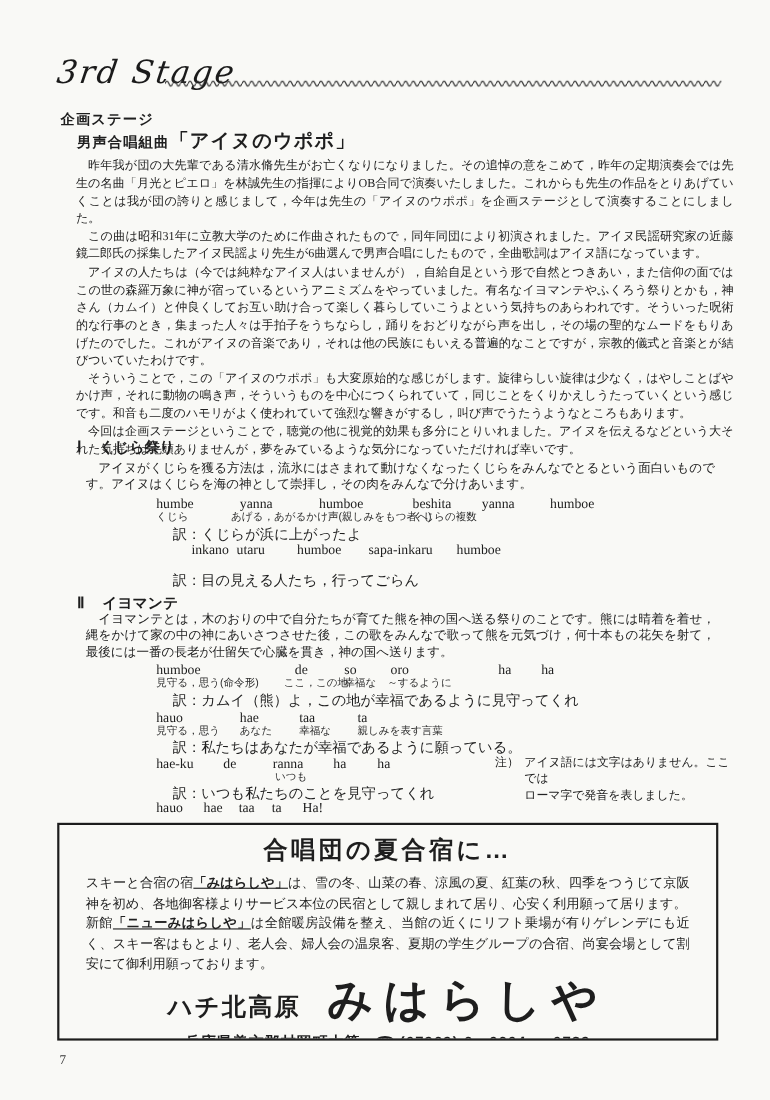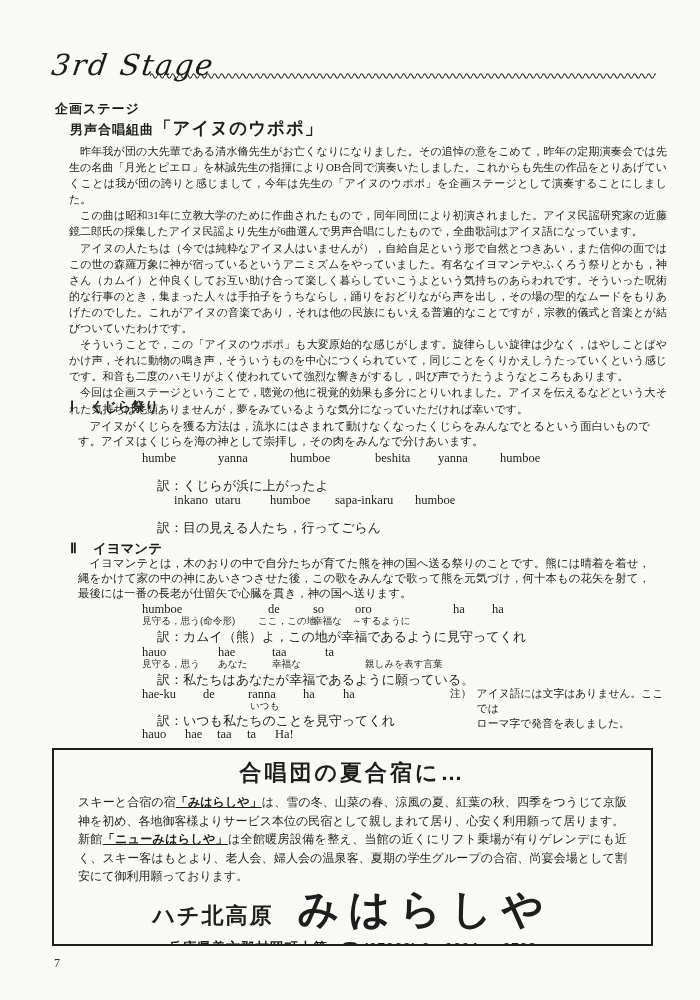--- a/index.html
+++ b/index.html
@@ -136,20 +136,25 @@
   <div class="sec-intro" style="top:419px">アイヌがくじらを獲る方法は，流氷にはさまれて動けなくなったくじらをみんなでとるという面白いものです。アイヌはくじらを海の神として崇拝し，その肉をみんなで分けあいます。</div>
 
   <div class="row words-row" style="top:451px">
       <span class="lw" style="left: 142px;">humbe</span>
       <span class="lw" style="left: 218px;">yanna</span>
       <span class="lw" style="left: 290px;">humboe</span>
       <span class="lw" style="left: 375px;">beshita</span>
       <span class="lw" style="left: 438px;">yanna</span>
       <span class="lw" style="left: 500px;">humboe</span>
     </div>
+  <div class="row gloss-row" style="top:464px">
+      <span class="lw" style="left: 142px;">くじら</span>
+      <span class="lw" style="left: 210px;">あげる，あがるかけ声(親しみをもつ者へ)</span>
+      <span class="lw" style="left: 375px;">くじらの複数</span>
+    </div>
   <div class="row trans-row" style="top:477px">
       <span class="trans">訳：くじらが浜に上がったよ</span>
     </div>
 
   <div class="row words-row" style="top:493px">
       <span class="lw" style="left: 142px; margin-left: 32px;">inkano</span>
       <span class="lw" style="left: 215px;">utaru</span>
       <span class="lw" style="left: 270px;">humboe</span>
       <span class="lw" style="left: 335px;">sapa-inkaru</span>
       <span class="lw" style="left: 415px;">humboe</span>
@@ -182,21 +187,21 @@
   <div class="row words-row" style="top:645px">
       <span class="lw" style="left: 142px;">hauo</span>
       <span class="lw" style="left: 218px;">hae</span>
       <span class="lw" style="left: 272px;">taa</span>
       <span class="lw" style="left: 325px;">ta</span>
     </div>
   <div class="row gloss-row" style="top:658px">
       <span class="lw" style="left: 142px;">見守る，思う</span>
       <span class="lw" style="left: 218px;">あなた</span>
       <span class="lw" style="left: 272px;">幸福な</span>
-      <span class="lw" style="left: 325px; margin-left: 40px;">親しみを表す言葉</span>
+      <span class="lw" style="left: 325px;">親しみを表す言葉</span>
     </div>
   <div class="row trans-row" style="top:671px">
       <span class="trans">訳：私たちはあなたが幸福であるように願っている。</span>
     </div>
 
   <div class="row words-row" style="top:687px">
       <span class="lw" style="left: 142px;">hae-ku</span>
       <span class="lw" style="left: 203px;">de</span>
       <span class="lw" style="left: 248px;">ranna</span>
       <span class="lw" style="left: 303px;">ha</span>

